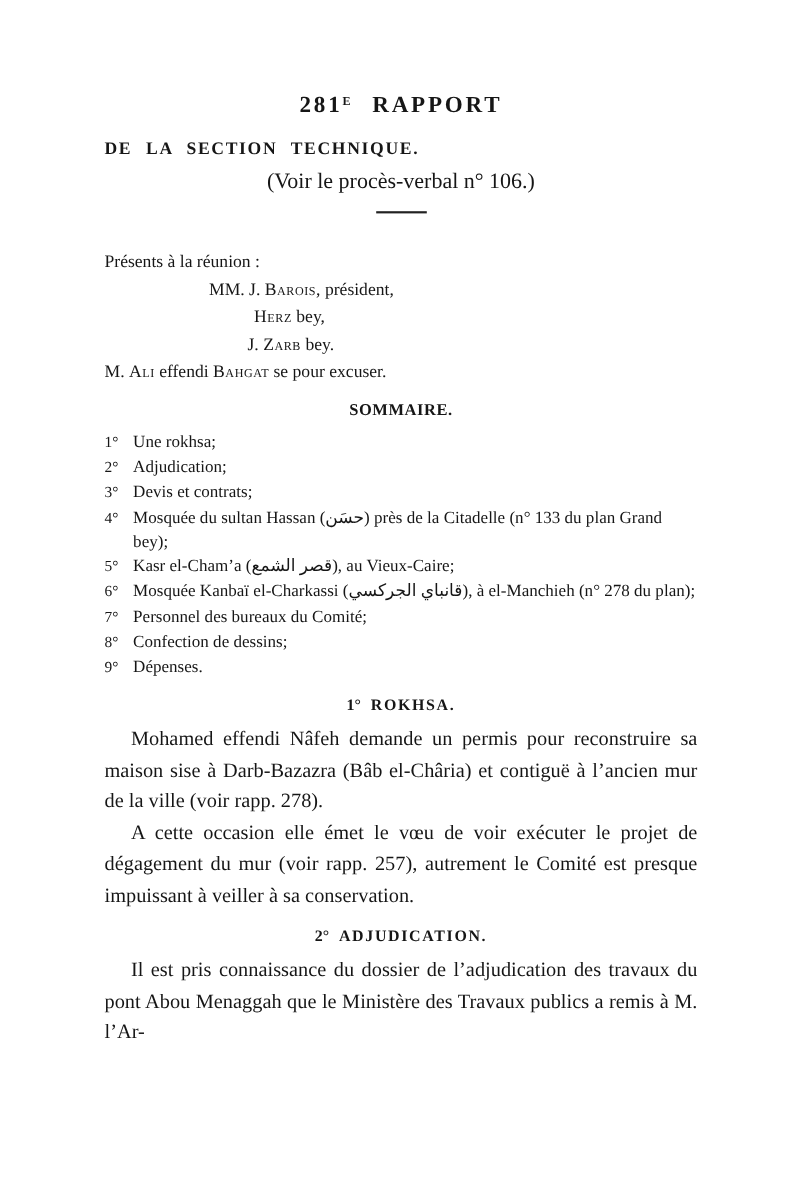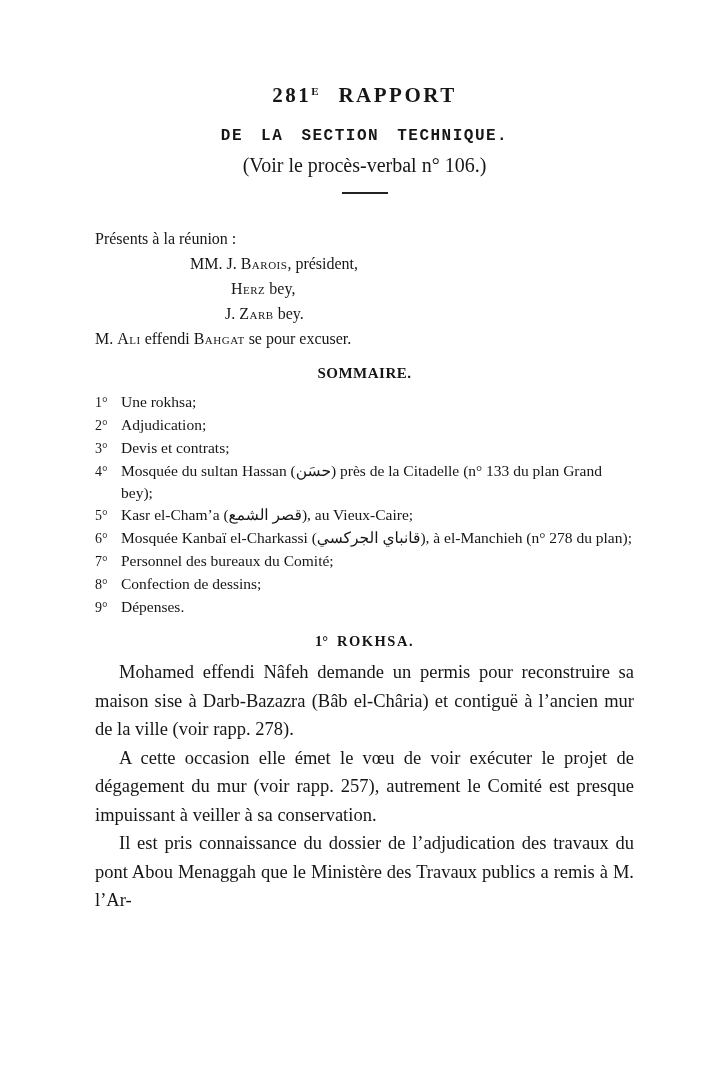--- a/index.html
+++ b/index.html
@@ -31,26 +31,25 @@
     line-height: 1.1;
   }
   .title sup {
     font-size: 11px;
     letter-spacing: 0;
     vertical-align: 7px;
     margin-right: 2px;
   }
   .subtitle {
     margin: 20px 0 0 0;
-    text-align: center;
+    text-align: left;
     font-size: 16px;
     font-weight: bold;
     letter-spacing: 1.5px;
     word-spacing: 7px;
-    font-family: Liberation Mono, monospace;
   }
   .reference {
     margin: 9px 0 0 0;
     text-align: center;
     font-size: 20px;
   }
   .divider {
     width: 46px;
     height: 0;
     border-top: 2px solid #222;
@@ -179,17 +178,18 @@
         <span class="num">9°</span>
         <span class="txt">Dépenses.</span>
       </div>
     </div>
 
     <h3 class="section-heading"><span class="num">1°</span><span>ROKHSA.</span></h3>
 
     <p class="body-para">Mohamed effendi Nâfeh demande un permis pour reconstruire sa maison sise à Darb-Bazazra (Bâb el-Châria) et contiguë à l’ancien mur de la ville (voir rapp. 278).</p>
     <p class="body-para">A cette occasion elle émet le vœu de voir exécuter le projet de dégagement du mur (voir rapp. 257), autrement le Comité est presque impuissant à veiller à sa conservation.</p>
 
+    <h3 class="section-heading"><span class="num">2°</span><span>ADJUDICATION.</span></h3>
 
     <p class="body-para">Il est pris connaissance du dossier de l’adjudication des travaux du pont Abou Menaggah que le Ministère des Travaux publics a remis à M. l’Ar-</p>
 
   </div>
 </div>
 
 </body></html>

